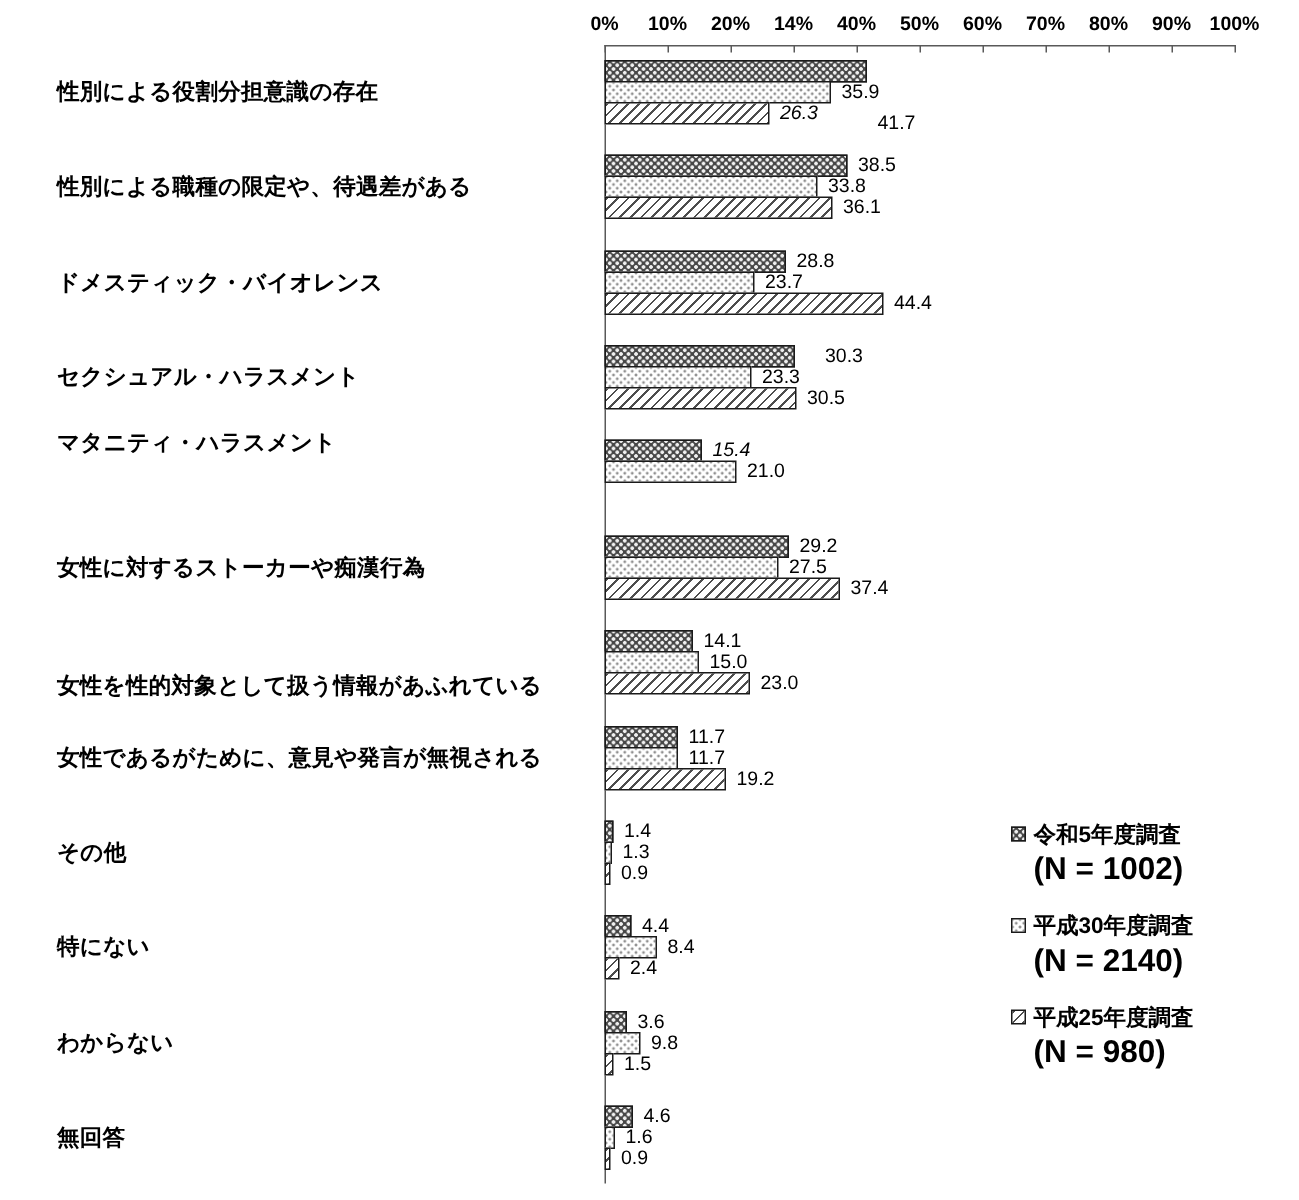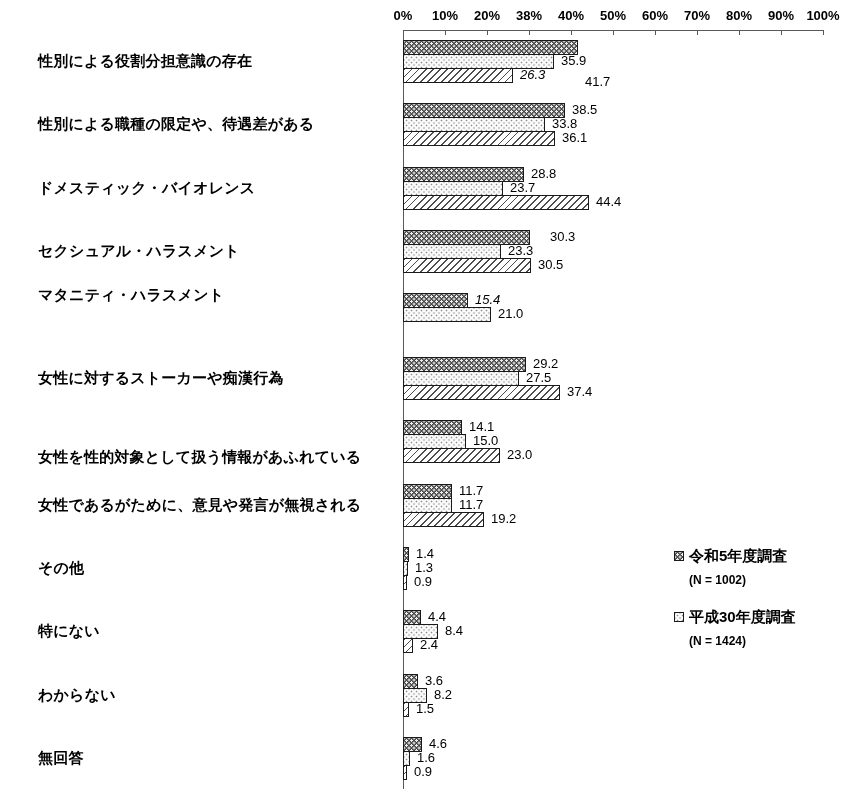--- a/index.html
+++ b/index.html
@@ -117,21 +117,21 @@
     margin-right: 5px;
     flex: 0 0 auto;
   }
   .legend-text {
     font-size: 15px;
     font-weight: bold;
     color: #000;
     white-space: nowrap;
   }
   .legend-line2 {
-    font-size: 12px;
+    font-size: 21px;
     font-weight: bold;
     color: #000;
     padding-left: 15px;
     height: 26px;
     line-height: 26px;
     white-space: nowrap;
   }
 </style>
 </head>
 <body>
@@ -139,21 +139,21 @@
 <div class="canvas">
   <div class="axis-line-x"></div>
   <div class="axis-line-y"></div>
   <div id="xaxis">
       <span class="tick-label" style="left: 403px;">0%</span>
       <div class="tick-mark" style="left: 403px;"></div>
       <span class="tick-label" style="left: 445px;">10%</span>
       <div class="tick-mark" style="left: 445px;"></div>
       <span class="tick-label" style="left: 487px;">20%</span>
       <div class="tick-mark" style="left: 487px;"></div>
-      <span class="tick-label" style="left: 529px;">38%</span>
+      <span class="tick-label" style="left: 529px;">14%</span>
       <div class="tick-mark" style="left: 529px;"></div>
       <span class="tick-label" style="left: 571px;">40%</span>
       <div class="tick-mark" style="left: 571px;"></div>
       <span class="tick-label" style="left: 613px;">50%</span>
       <div class="tick-mark" style="left: 613px;"></div>
       <span class="tick-label" style="left: 655px;">60%</span>
       <div class="tick-mark" style="left: 655px;"></div>
       <span class="tick-label" style="left: 697px;">70%</span>
       <div class="tick-mark" style="left: 697px;"></div>
       <span class="tick-label" style="left: 739px;">80%</span>
@@ -229,21 +229,21 @@
       <div class="bar p-dark" style="left: 403px; top: 610px; width: 18px;"></div>
       <span class="val-label" style="left: 428px; top: 610px;">4.4</span>
       <div class="bar p-light" style="left: 403px; top: 624px; width: 35px;"></div>
       <span class="val-label" style="left: 445px; top: 624px;">8.4</span>
       <div class="bar p-hatch" style="left: 403px; top: 638px; width: 10px;"></div>
       <span class="val-label" style="left: 420px; top: 638px;">2.4</span>
       <div class="cat-label" style="top: 674px; height: 42px;">わからない</div>
       <div class="bar p-dark" style="left: 403px; top: 674px; width: 15px;"></div>
       <span class="val-label" style="left: 425px; top: 674px;">3.6</span>
       <div class="bar p-light" style="left: 403px; top: 688px; width: 24px;"></div>
-      <span class="val-label" style="left: 434px; top: 688px;">8.2</span>
+      <span class="val-label" style="left: 434px; top: 688px;">9.8</span>
       <div class="bar p-hatch" style="left: 403px; top: 702px; width: 6px;"></div>
       <span class="val-label" style="left: 416px; top: 702px;">1.5</span>
       <div class="cat-label" style="top: 737px; height: 42px;">無回答</div>
       <div class="bar p-dark" style="left: 403px; top: 737px; width: 19px;"></div>
       <span class="val-label" style="left: 429px; top: 737px;">4.6</span>
       <div class="bar p-light" style="left: 403px; top: 751px; width: 7px;"></div>
       <span class="val-label" style="left: 417px; top: 751px;">1.6</span>
       <div class="bar p-hatch" style="left: 403px; top: 765px; width: 4px;"></div>
       <span class="val-label" style="left: 414px; top: 765px;">0.9</span>
     </div>
@@ -253,16 +253,23 @@
           <span class="legend-swatch p-dark"></span>
           <span class="legend-text">令和5年度調査</span>
         </div>
         <div class="legend-line2">(N = 1002)</div>
       </div>
       <div class="legend-item">
         <div class="legend-line1">
           <span class="legend-swatch p-light"></span>
           <span class="legend-text">平成30年度調査</span>
         </div>
-        <div class="legend-line2">(N = 1424)</div>
+        <div class="legend-line2">(N = 2140)</div>
+      </div>
+      <div class="legend-item">
+        <div class="legend-line1">
+          <span class="legend-swatch p-hatch"></span>
+          <span class="legend-text">平成25年度調査</span>
+        </div>
+        <div class="legend-line2">(N = 980)</div>
       </div>
     </div>
 </div>
 
 </body></html>

